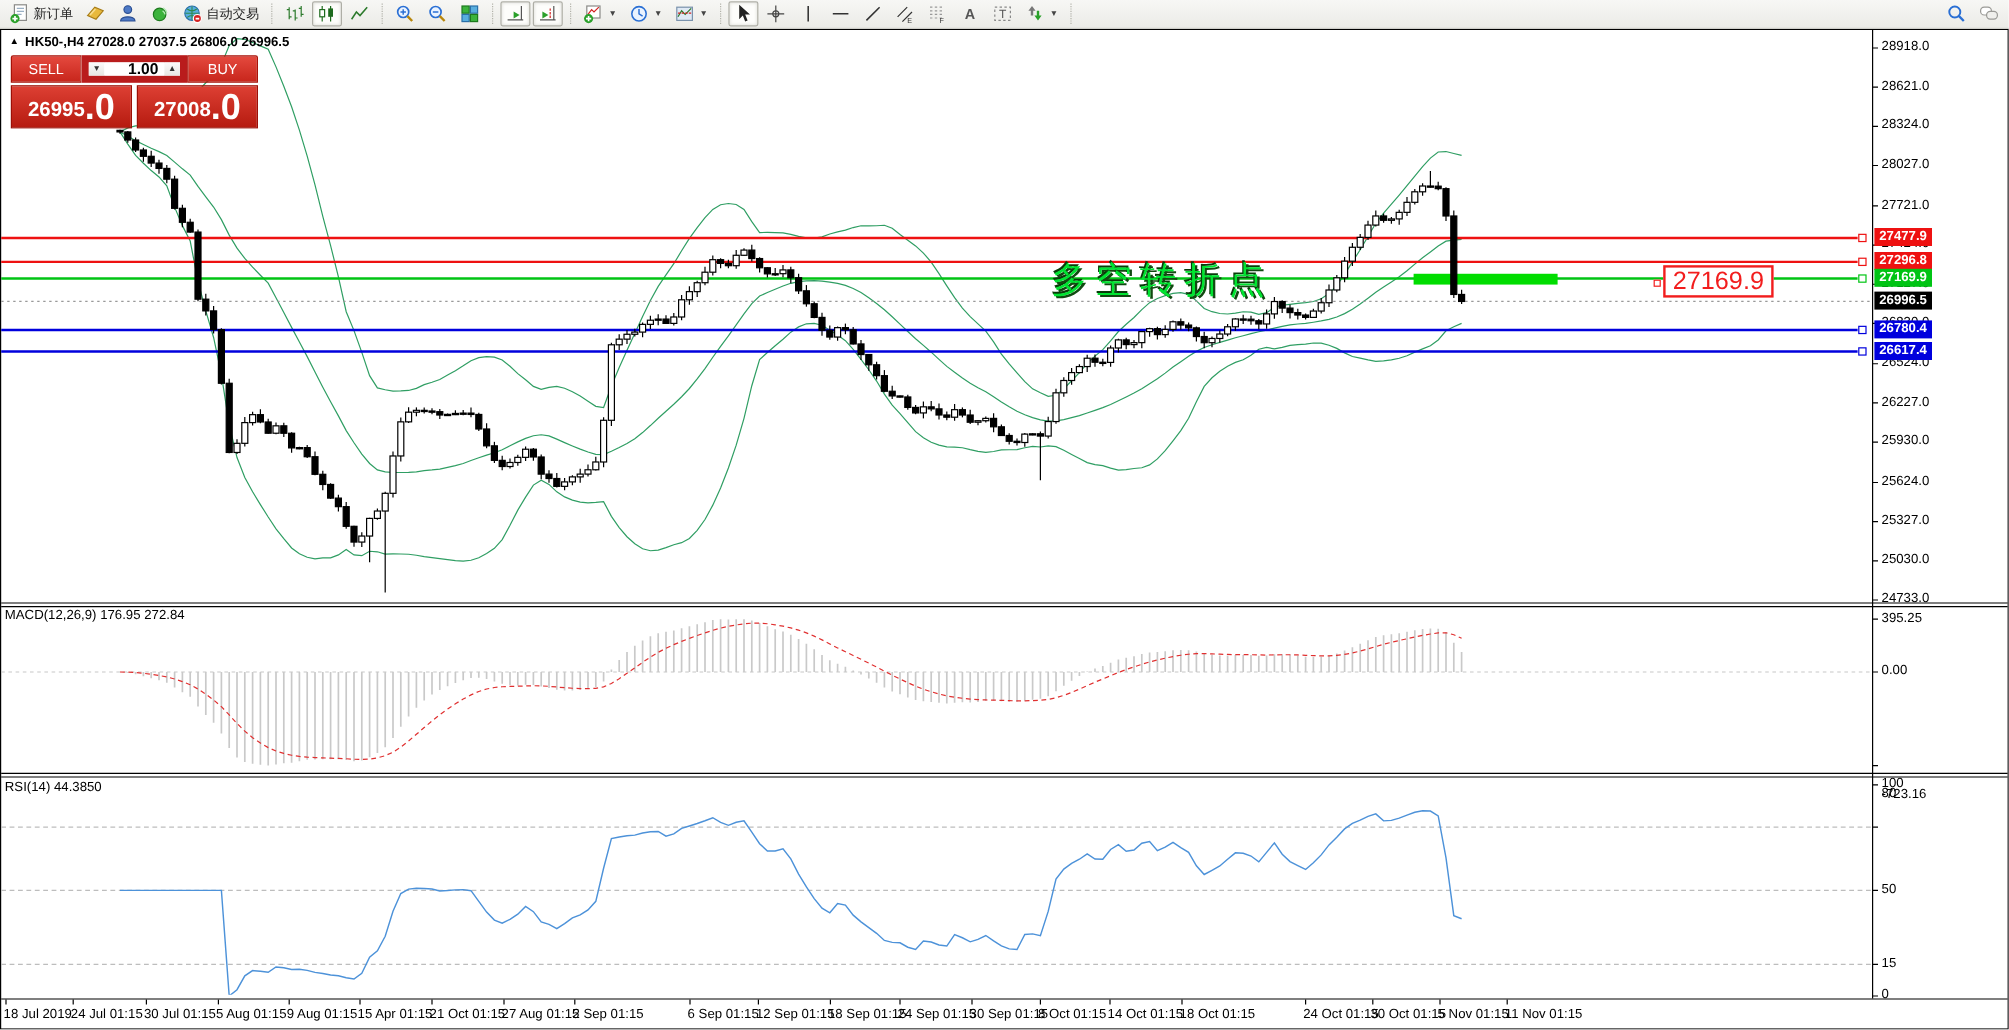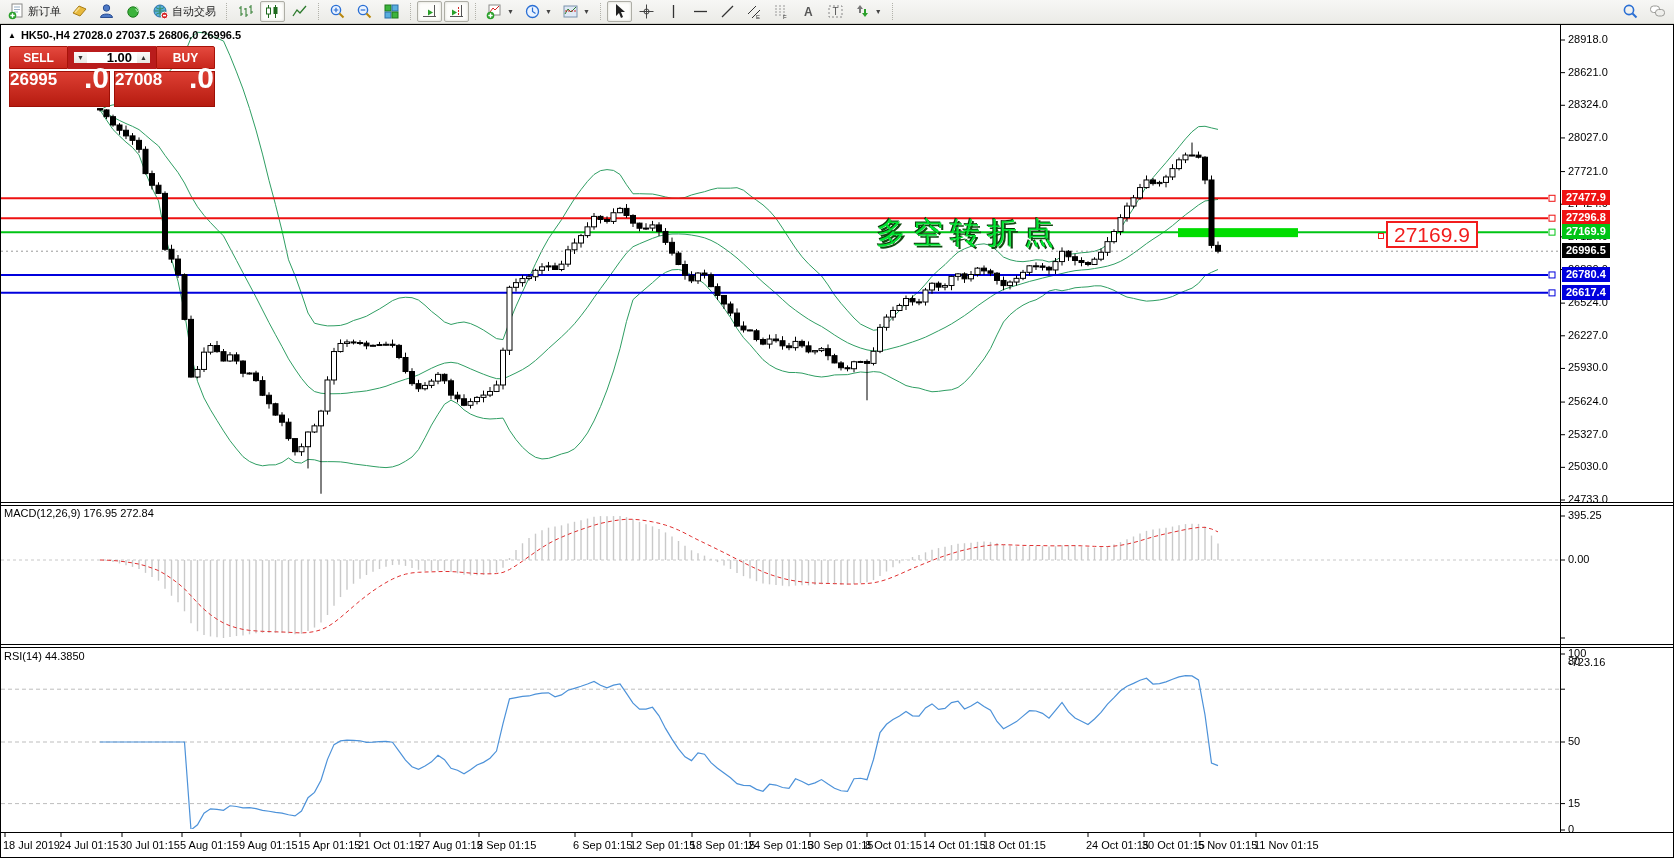--- a/index.html
+++ b/index.html
@@ -18,31 +18,31 @@
   .ic{width:17px;height:17px;display:block}
   .tf{width:30px;justify-content:center;color:#333}
   .tb-right{margin-left:auto;display:flex;align-items:center}
   
   svg#plot{position:absolute;top:0;left:0;z-index:1}
   .chart-title{position:absolute;left:8px;top:29px;font-size:11px;font-weight:bold;color:#000;z-index:3}
   .chart-title .tri{font-size:8px;margin-right:5px;vertical-align:1px}
   
   .tp{position:absolute;left:9px;top:46px;width:206px;z-index:4}
   .tp-row1{display:flex;height:23px}
-  .btn-red{background:linear-gradient(#e4493e,#c8261c);color:#fff;font-size:12px;font-weight:bold;
+  .btn-red{background:linear-gradient(#e4493e,#c8261c);color:#fff;font-size:12px;font-weight:normal;
     display:flex;align-items:center;justify-content:center;border:1px solid #a81208}
   .tp-sell{flex:1;border-radius:2px 0 0 0}
   .tp-buy{flex:1;border-radius:0 2px 0 0}
   .spin{width:88px;display:flex;border:6px solid #b91c1c;background:#fff}
   .spin-btn{width:15px;background:linear-gradient(#fbfbfb,#e7e7e3);border:0;font-size:7px;color:#333}
   .spin-val{flex:1;border:0;text-align:right;font-size:13px;font-weight:bold;padding-right:5px;width:50px;
     font-family:"Liberation Sans",sans-serif}
   .tp-row2{display:flex;gap:4px;margin-top:2px;height:36px}
   .price-box{flex:1;background:linear-gradient(#dd3f33,#b61b10);border:1px solid #9d0f06;color:#fff;
-    display:flex;align-items:flex-end;justify-content:space-between;padding-bottom:14px}
+    display:flex;align-items:flex-end;justify-content:center;padding-bottom:2px}
   .pb-main{font-size:17px;font-weight:bold;line-height:24px}
   .pb-big{font-size:30px;font-weight:bold;line-height:28px}
   
   .alabel{position:absolute;left:1568px;font-size:11px;color:#000;z-index:2;white-space:nowrap}
   .ptag{position:absolute;left:1562px;font-size:11px;font-weight:bold;color:#fff;z-index:4;
     padding:0 4px;height:15px;line-height:15px;white-space:nowrap}
   .ind-label{position:absolute;left:4px;font-size:11px;color:#000;z-index:3;white-space:nowrap}
   .tlabel{position:absolute;top:839px;font-size:11px;color:#000;z-index:2;white-space:nowrap}
   
   .anno{position:absolute;left:876px;top:213px;font-size:30px;font-weight:normal;letter-spacing:7px;

